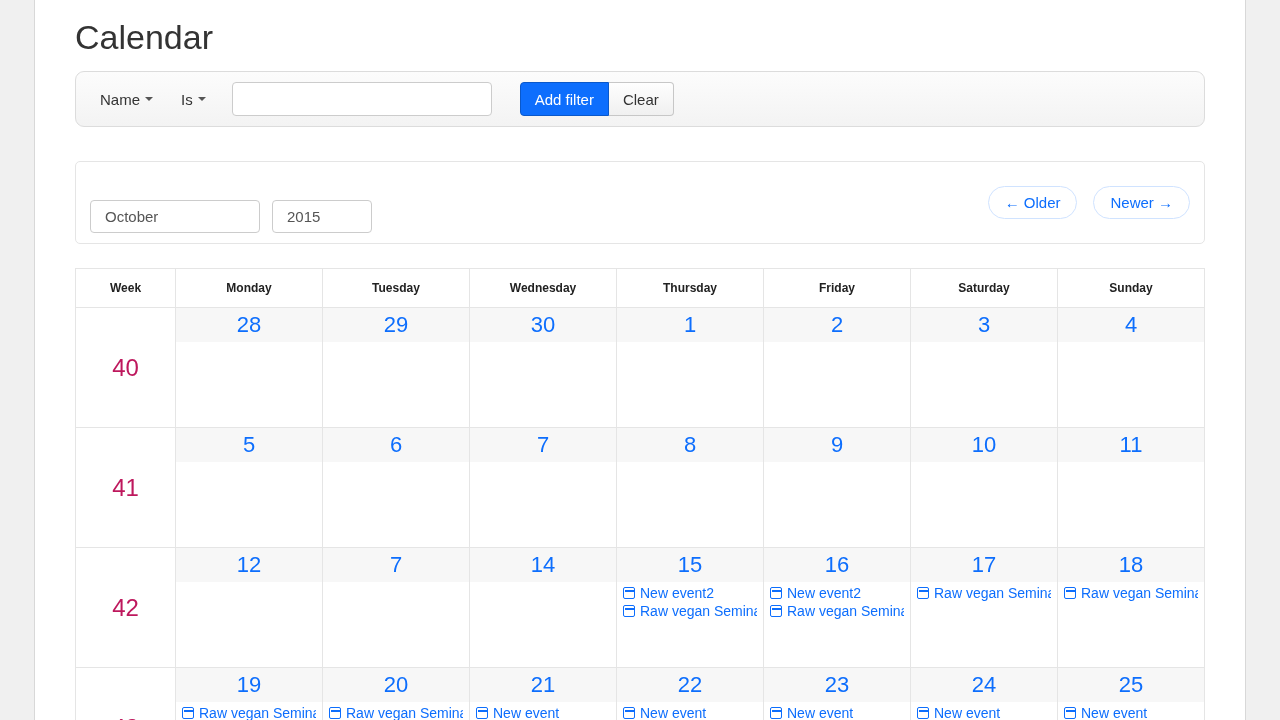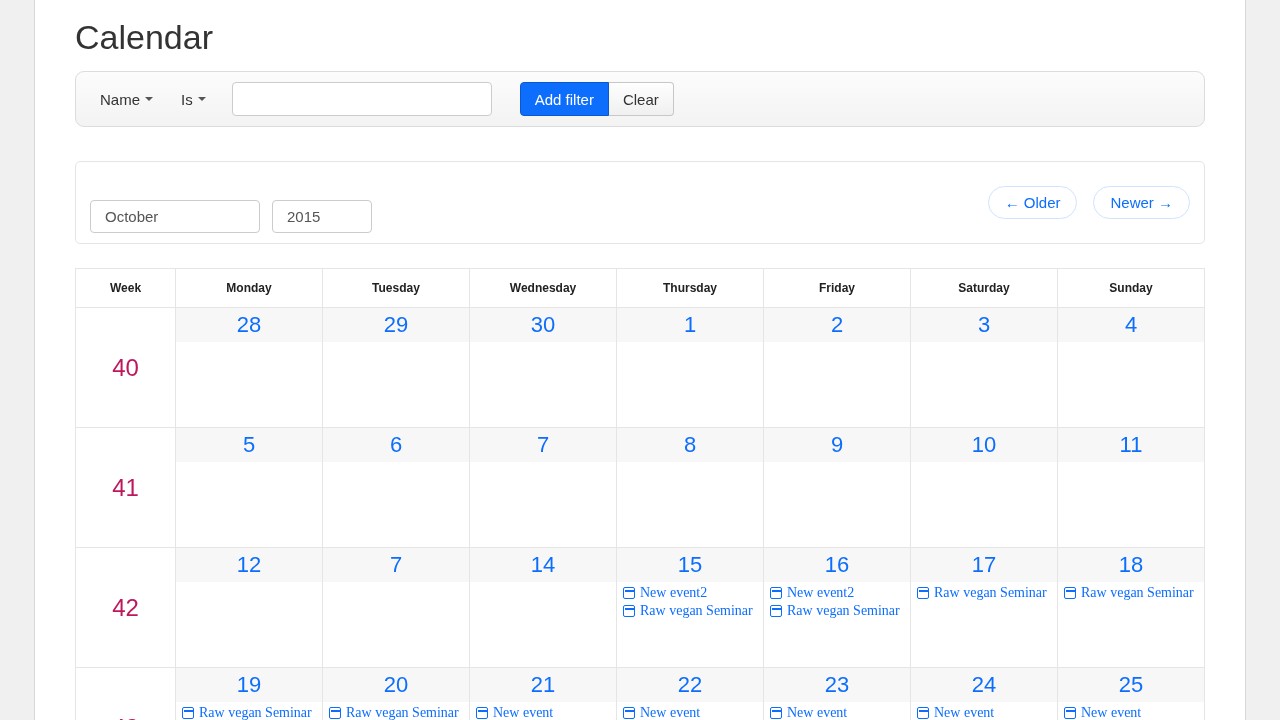--- a/index.html
+++ b/index.html
@@ -144,21 +144,21 @@
     vertical-align: middle;
   }
   .day-head {
     background: #f7f7f7;
     text-align: center;
     font-size: 22px;
     color: #0d6efd;
     padding: 4px 0;
     cursor: pointer;
   }
-  .events { padding: 2px 6px; font-family: Liberation Serif, serif; }
+  .events { padding: 2px 6px; }
   .event {
     display: flex;
     align-items: center;
     color: #0d6efd;
     font-size: 14px;
     padding: 1px 0;
     white-space: nowrap;
     overflow: hidden;
     cursor: pointer;
   }

